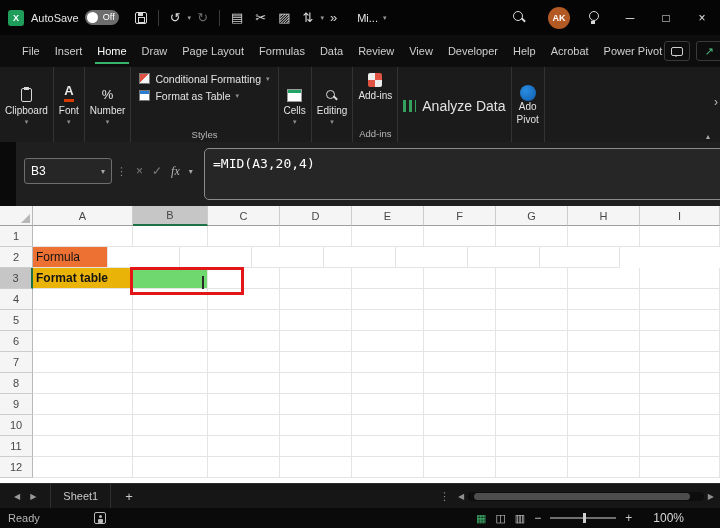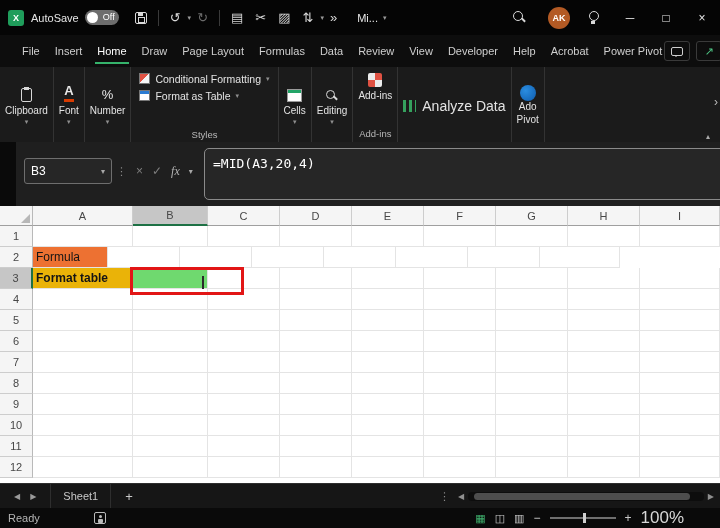--- a/index.html
+++ b/index.html
@@ -132,21 +132,21 @@
   .access-wrap { display:flex; align-items:center; gap:5px; color:#d8d8d8; font-size:11px; font-weight:bold; }
   .access-ic { width:12px; height:12px; border:1px solid #bbb; border-radius:2px; position:relative; }
   .access-ic::before { content:""; position:absolute; left:4px; top:2px; width:3px; height:3px; background:#bbb; border-radius:50%; }
   .access-ic::after { content:""; position:absolute; left:3px; top:6px; width:5px; height:4px; background:#bbb; border-radius:1px; }
   .status-right { margin-left:auto; display:flex; align-items:center; gap:9px; }
   .view-ic { font-size:11px; color:#c9c9c9; }
   .view-ic.active { color:#3fae6c; }
   .zoom-ctl { color:#c9c9c9; font-size:12px; }
   .zoom-track { width:66px; height:2px; background:#6f6f6f; position:relative; }
   .zoom-thumb { position:absolute; left:50%; top:-4px; width:3px; height:10px; background:#cfcfcf; }
-  .zoom-label { color:#d8d8d8; font-size:17px; margin-left:0; }
+  .zoom-label { color:#d8d8d8; font-size:12px; margin-left:12px; }
 </style>
 </head>
 <body>
 
 <div class="window">
 
   <div class="titlebar">
     <div class="excel-logo">X</div>
     <span class="autosave-label">AutoSave</span>
     <div class="toggle">

